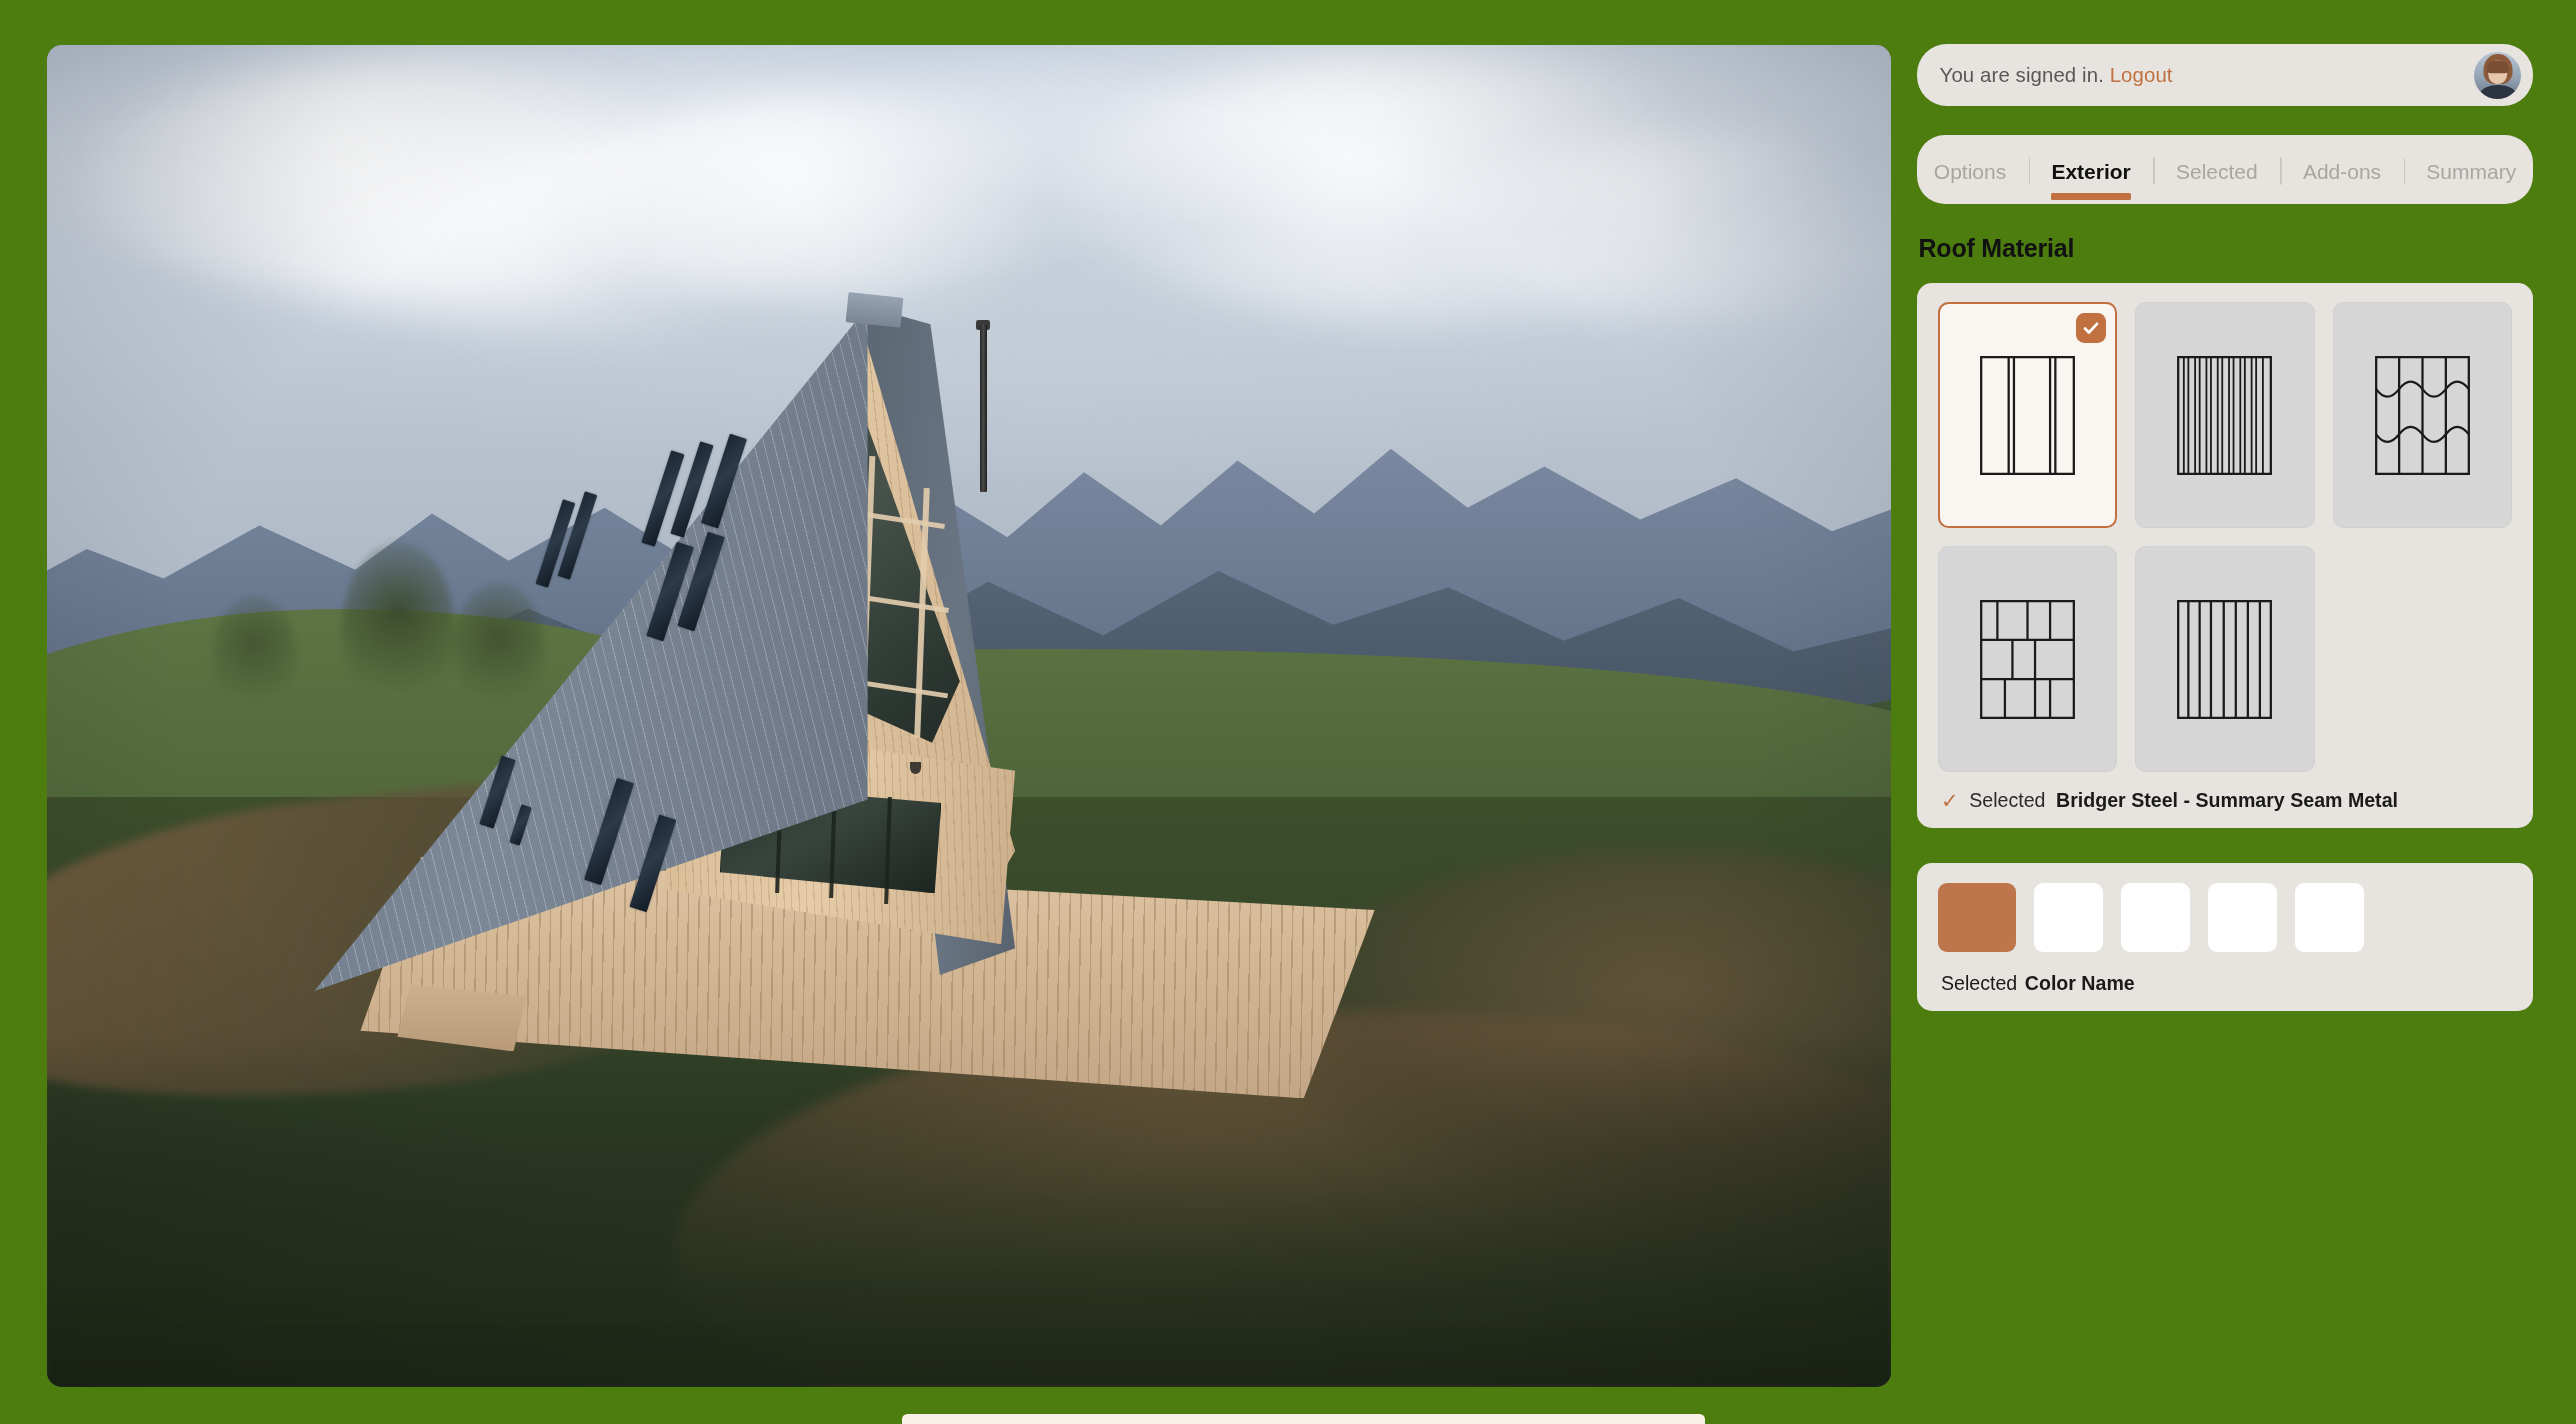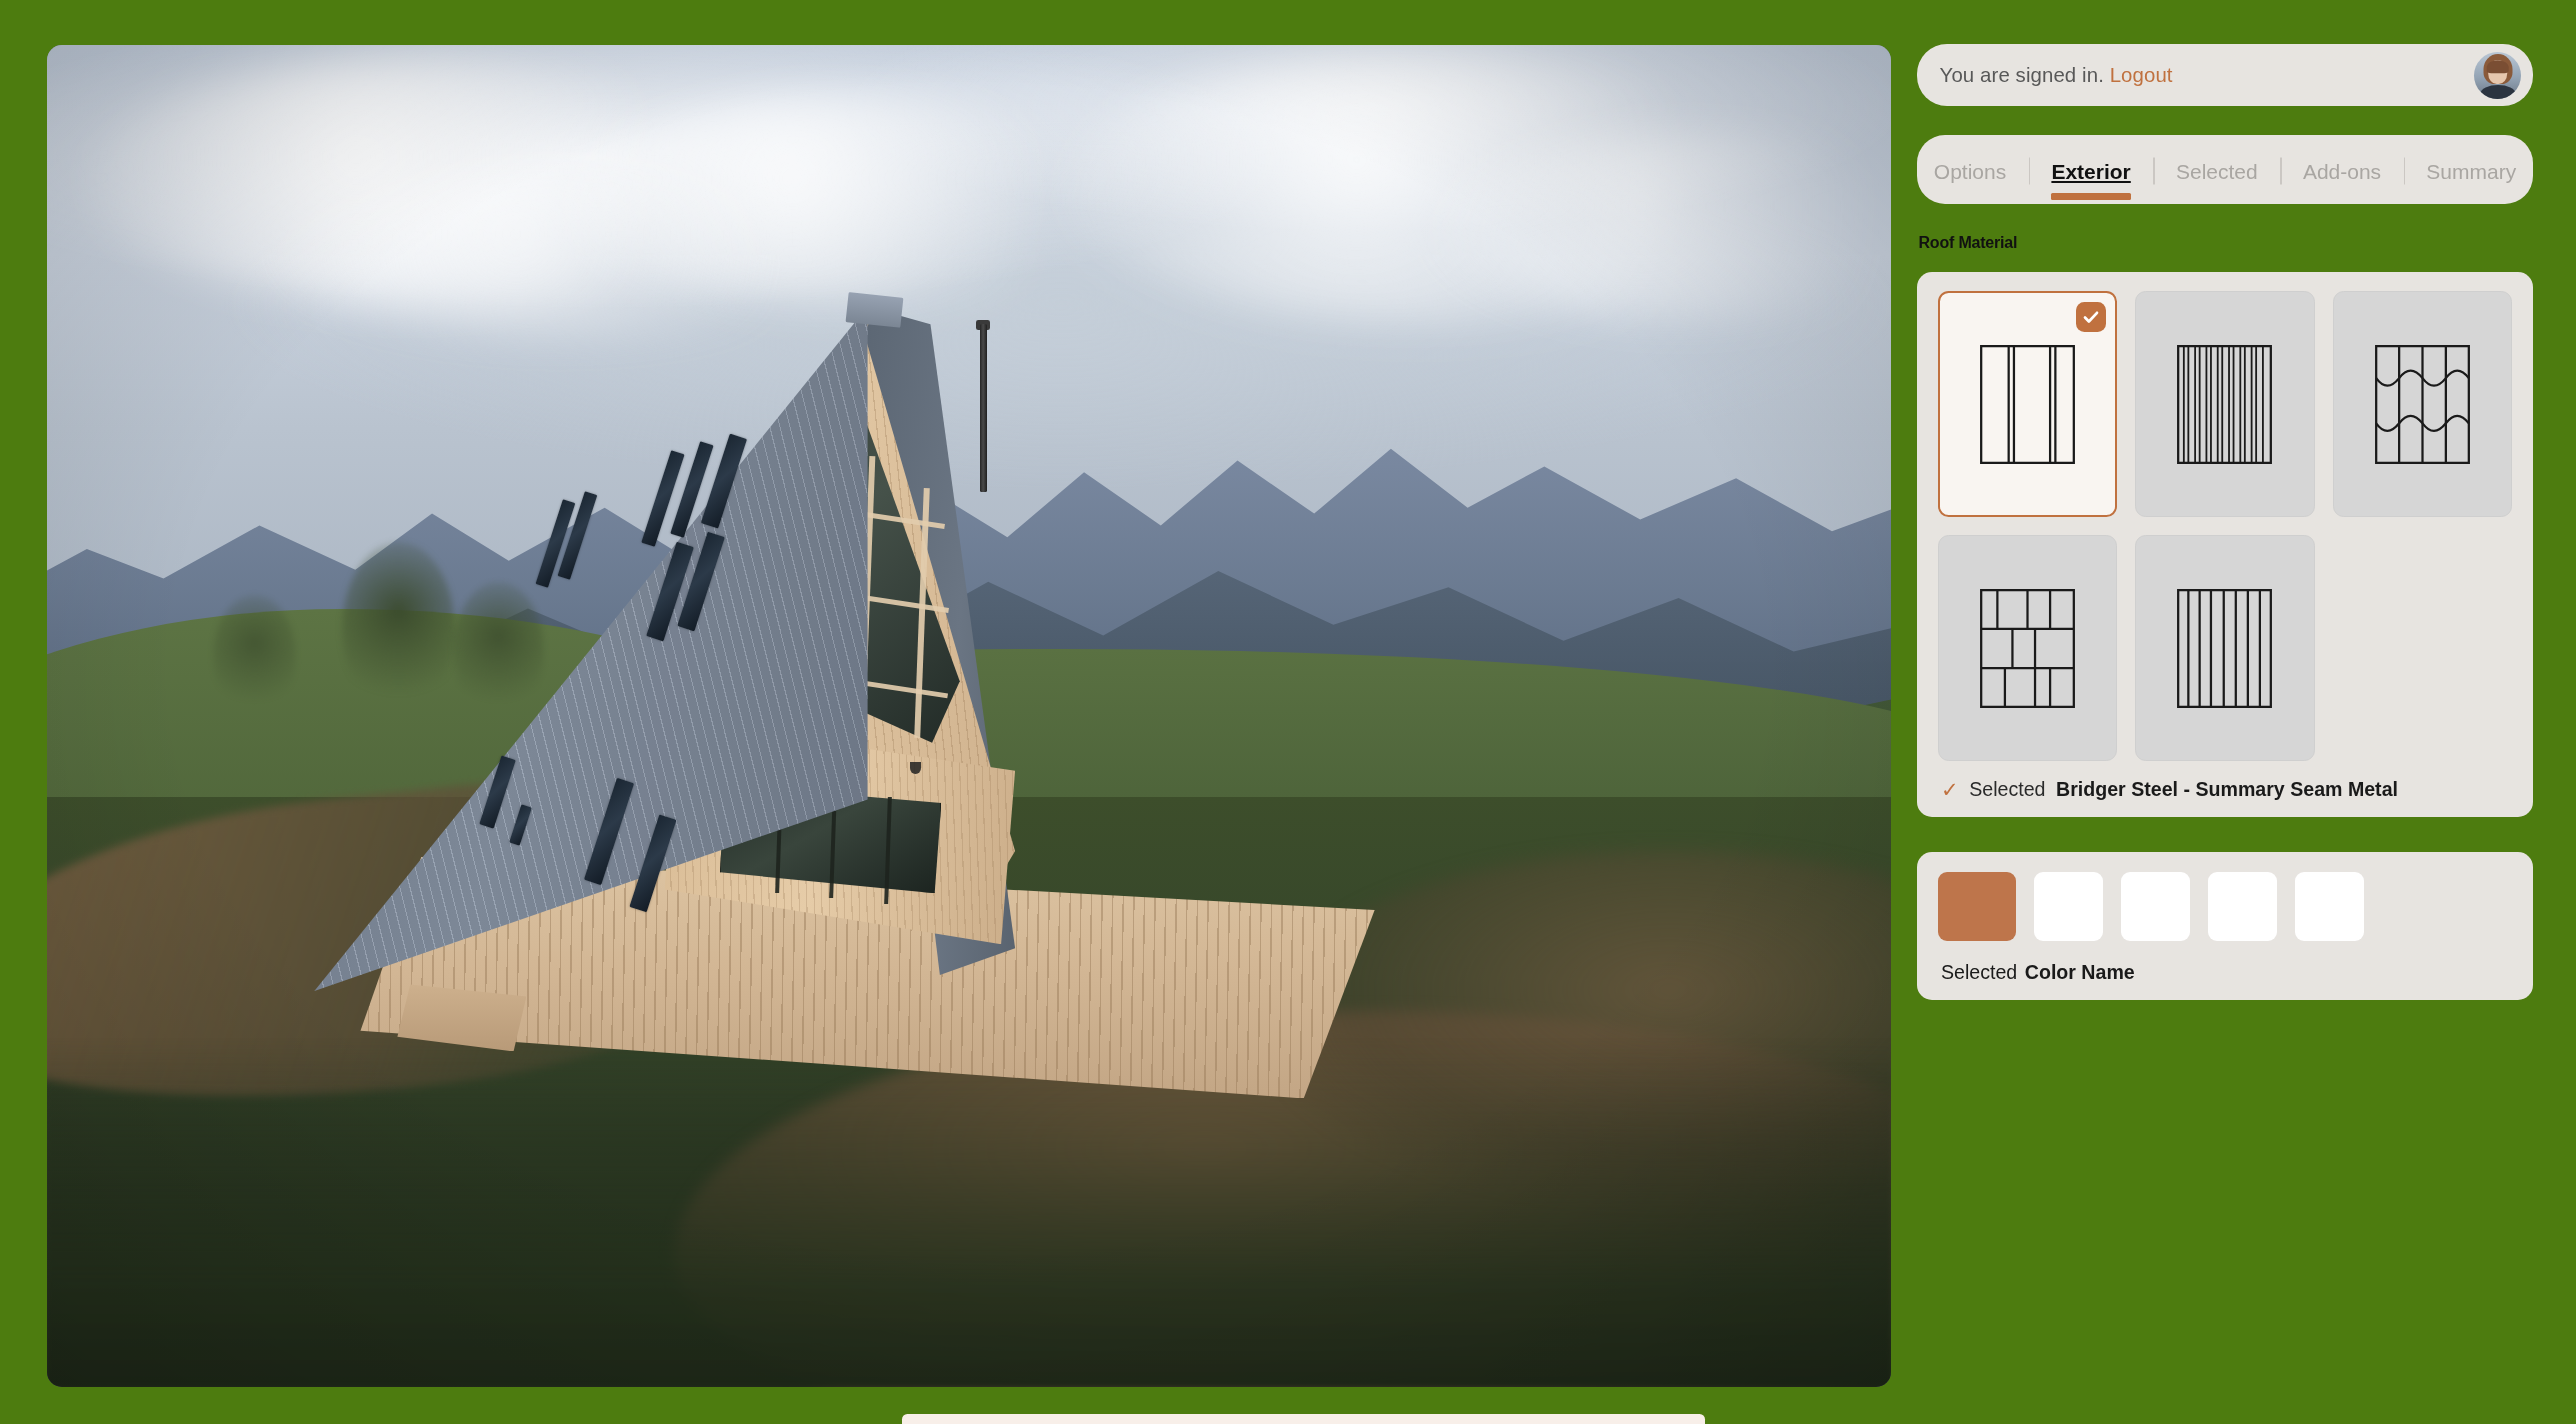--- a/index.html
+++ b/index.html
@@ -466,33 +466,32 @@
     content: "";
     position: absolute;
     left: 0; top: 50%;
     transform: translateY(-50%);
     width: 1.5px; height: 27px;
     background: #cbc7c3;
   }
   .tab.active {
     color: #111;
     font-weight: bold;
-    text-decoration: underline;
   }
   .tab.active .underline {
     position: absolute;
     left: 22.6px; right: 22.6px;
     bottom: 6px;
     height: 6.8px;
     background: #c0713f;
     border-radius: 1.5px;
   }
 
   .section-title {
-    font-size: 16px;
+    font-size: 25px;
     font-weight: bold;
     color: #111;
     margin: 0 0 19.6px 1.5px;
     letter-spacing: -0.2px;
   }
 
   .panel {
     background: #e7e4e0;
     border-radius: 15px;
     padding: 19.6px 21px 16.6px;

